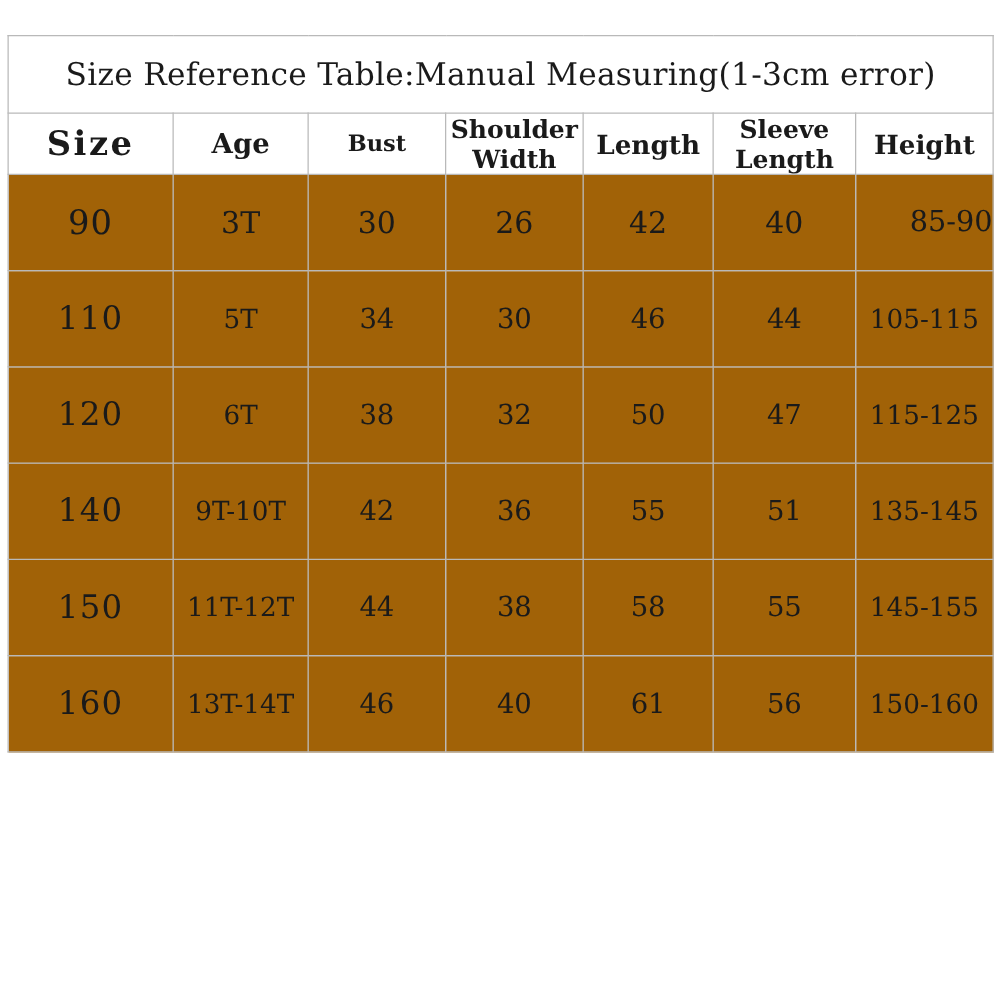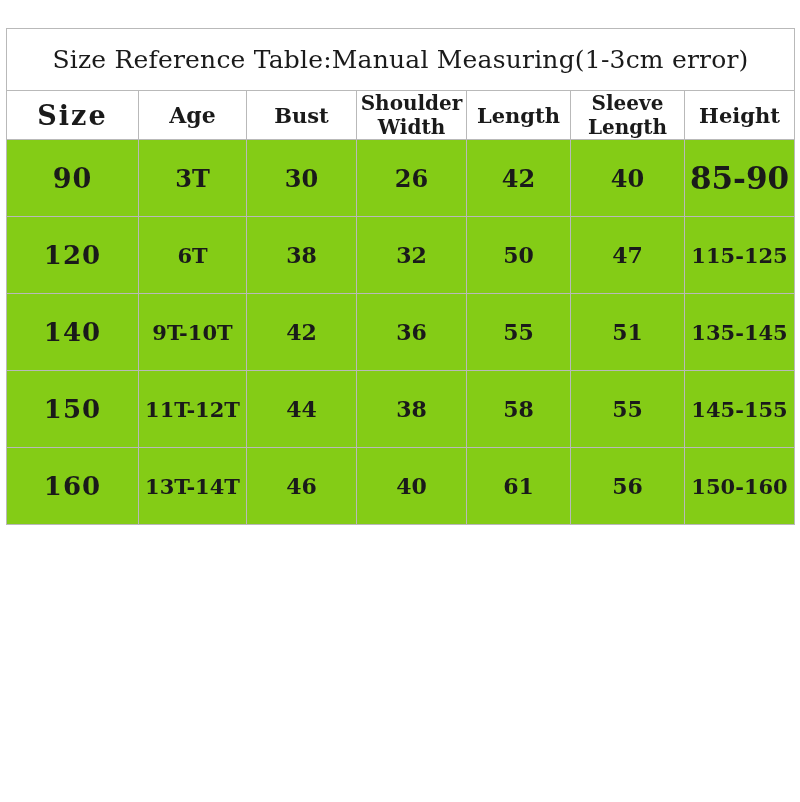--- a/index.html
+++ b/index.html
@@ -41,43 +41,43 @@
     font-size: 25px;
     font-weight: normal;
     letter-spacing: 0.2px;
     color: #1a1a1a;
     background: #ffffff;
     border-color: #b9b9b9;
     white-space: nowrap;
   }
   th.h-size { font-size: 27px; letter-spacing: 2px; }
   th.h-age { font-size: 22px; margin-left: 25px; }
-  th.h-bust { font-size: 21px; }
+  th.h-bust { font-size: 18px; }
   th.h-shoulder { font-size: 20px; }
   th.h-length { font-size: 21px; }
   th.h-sleeve { font-size: 20px; }
   th.h-height { font-size: 21px; }
 
   tbody tr { height: 77px; }
-  tbody td { background: #84cc16; font-weight: bold; }
+  tbody td { background: #a16207; }
   td.c-size { font-size: 26px; letter-spacing: 1px; }
   td.c-age { font-size: 21px; }
   td.c-bust { font-size: 22px; }
   td.c-shoulder { font-size: 22px; }
   td.c-length { font-size: 22px; }
   td.c-sleeve { font-size: 22px; }
   td.c-height { font-size: 21px; }
 
   tbody tr:first-child td.c-size { font-size: 27px; }
   tbody tr:first-child td.c-age { font-size: 24px; }
   tbody tr:first-child td.c-bust,
   tbody tr:first-child td.c-shoulder,
   tbody tr:first-child td.c-length,
   tbody tr:first-child td.c-sleeve { font-size: 24px; }
-  tbody tr:first-child td.c-height { font-size: 31px; }
+  tbody tr:first-child td.c-height { font-size: 23px; text-align: right; }
 
   
   col.w-size { width: 132px; }
   col.w-age { width: 108px; }
   col.w-bust { width: 110px; }
   col.w-shoulder { width: 110px; }
   col.w-length { width: 104px; }
   col.w-sleeve { width: 114px; }
   col.w-height { width: 110px; }
 </style>
@@ -119,20 +119,29 @@
       <tr>
         <td class="c-size">90</td>
         <td class="c-age">3T</td>
         <td class="c-bust">30</td>
         <td class="c-shoulder">26</td>
         <td class="c-length">42</td>
         <td class="c-sleeve">40</td>
         <td class="c-height">85-90</td>
       </tr>
       <tr>
+        <td class="c-size">110</td>
+        <td class="c-age">5T</td>
+        <td class="c-bust">34</td>
+        <td class="c-shoulder">30</td>
+        <td class="c-length">46</td>
+        <td class="c-sleeve">44</td>
+        <td class="c-height">105-115</td>
+      </tr>
+      <tr>
         <td class="c-size">120</td>
         <td class="c-age">6T</td>
         <td class="c-bust">38</td>
         <td class="c-shoulder">32</td>
         <td class="c-length">50</td>
         <td class="c-sleeve">47</td>
         <td class="c-height">115-125</td>
       </tr>
       <tr>
         <td class="c-size">140</td>

